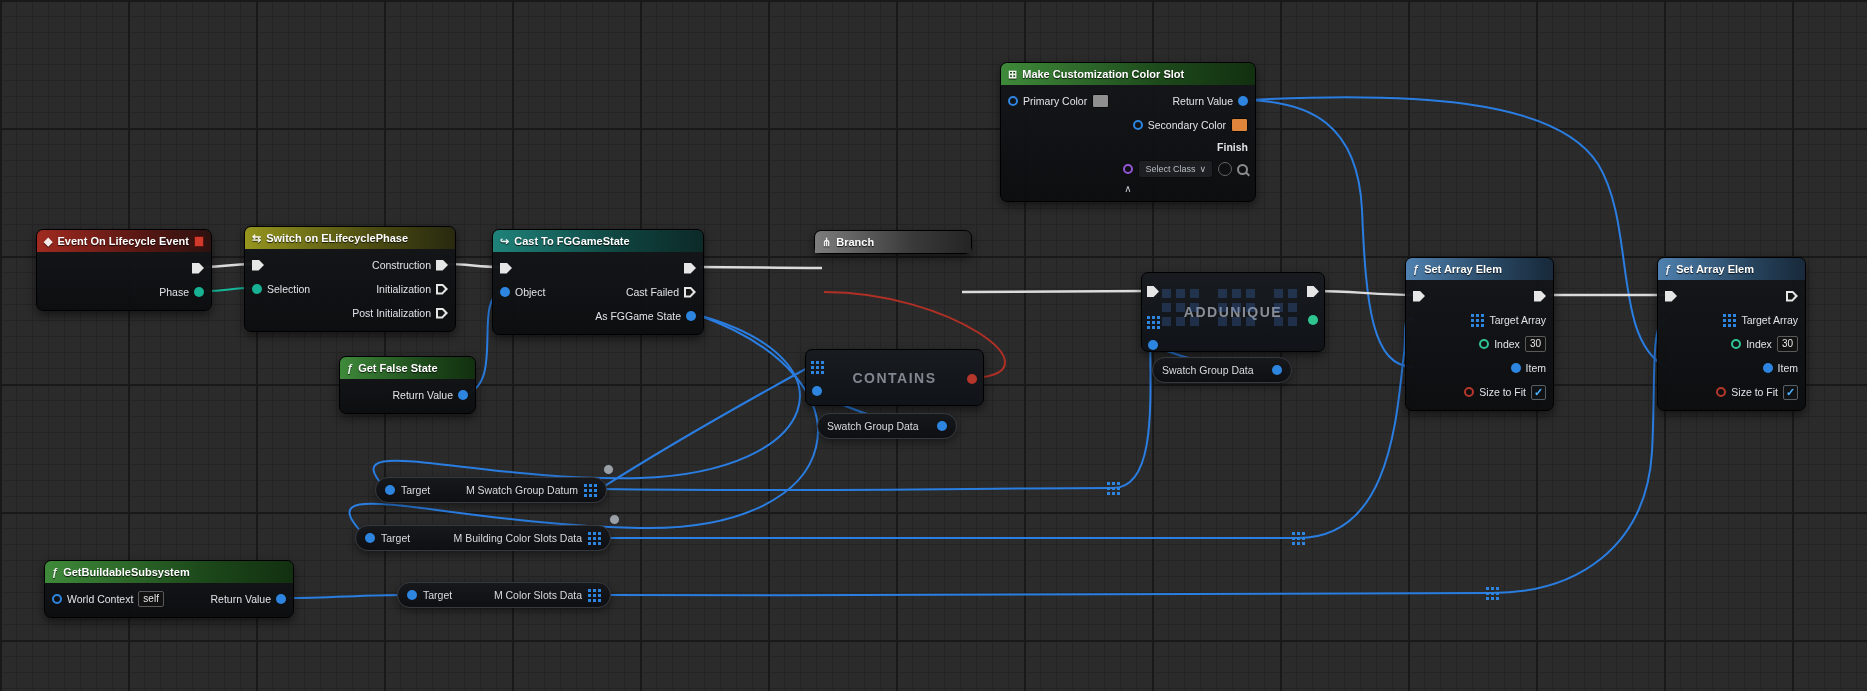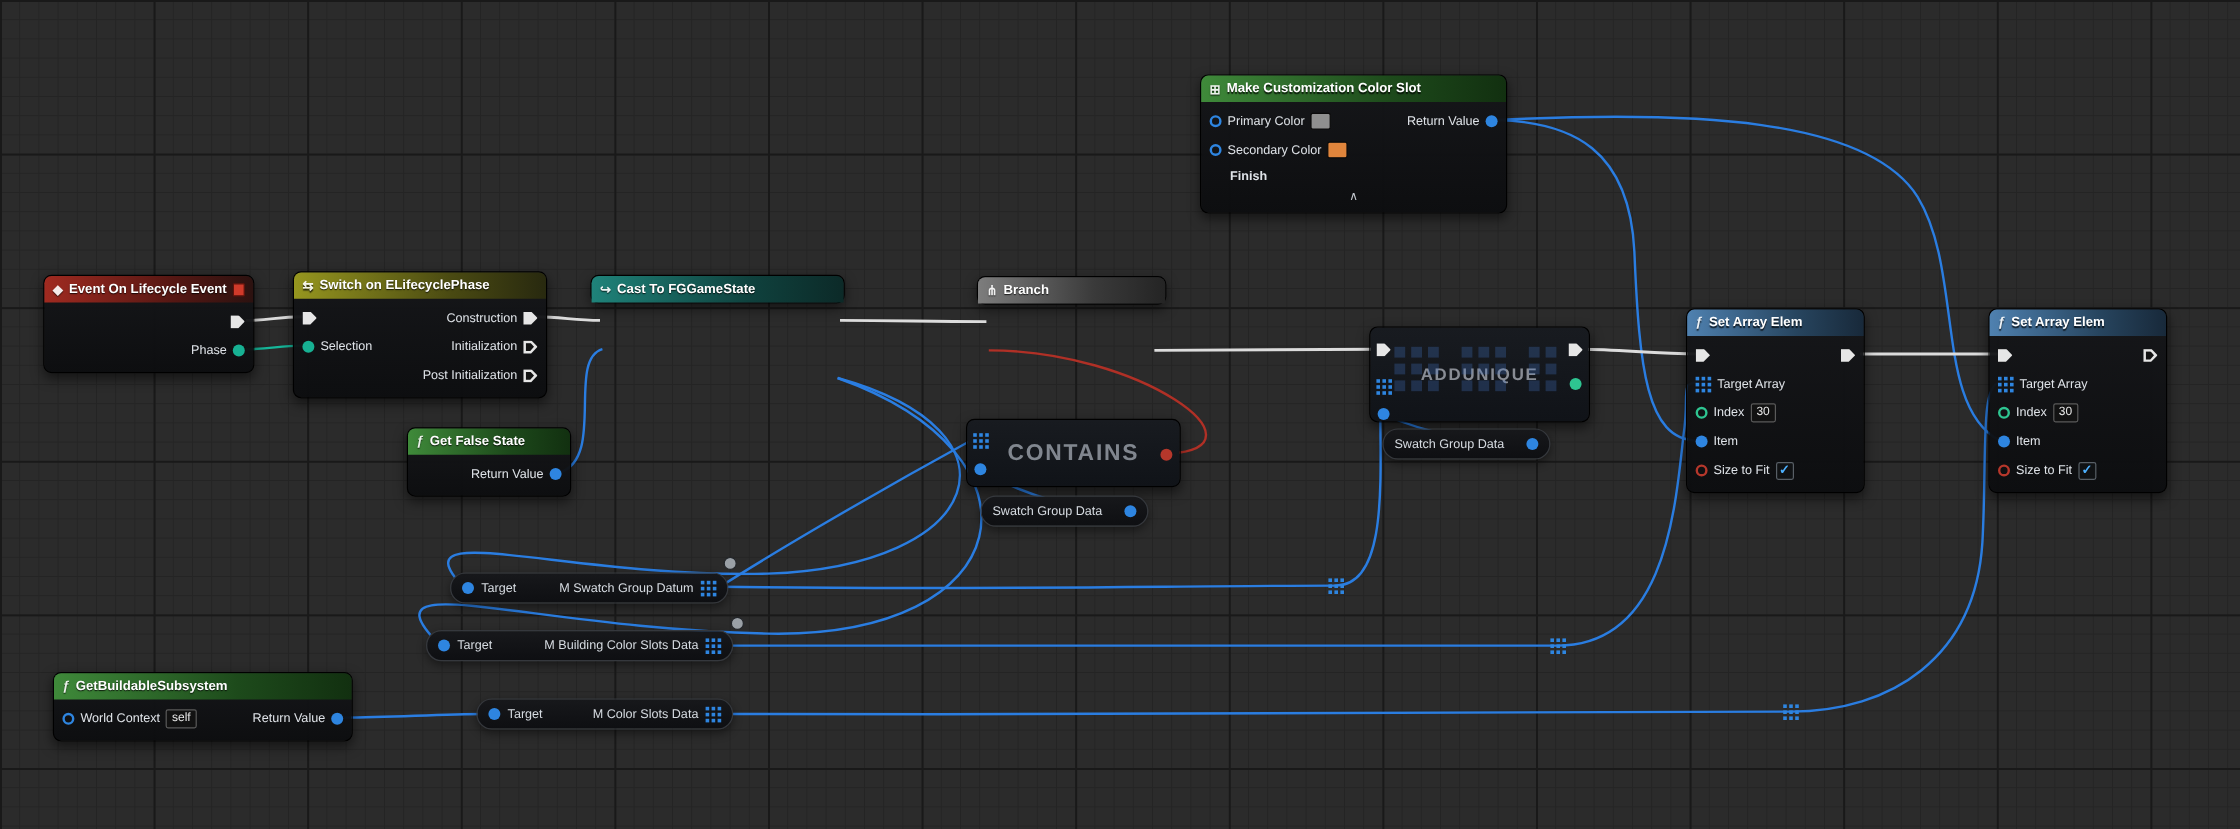--- a/index.html
+++ b/index.html
@@ -29,21 +29,21 @@
     text-shadow:0 1px 1px rgba(0,0,0,.8);white-space:nowrap;}
   .hdr-event {background:linear-gradient(90deg,#a02a20,#551713 62%,#2c1210);}
   .hdr-switch{background:linear-gradient(90deg,#96961f,#4a4a12 62%,#28290f);}
   .hdr-cast  {background:linear-gradient(90deg,#1f837a,#0f423e 62%,#0c2a28);}
   .hdr-branch{background:linear-gradient(90deg,#7d7d7d,#3a3a3a 62%,#242424);}
   .hdr-green {background:linear-gradient(90deg,#3f8a3a,#1d4a1b 62%,#123010);}
   .hdr-steel {background:linear-gradient(90deg,#4f81b0,#27455f 62%,#18293a);}
   .hicon{opacity:.9;font-size:11px;}
   .badge{width:9px;height:9px;background:#d03a2a;border:1px solid #5f130c;margin-left:auto;border-radius:1px;}
   .body{padding:4px 0 6px;}
-  .row{display:flex;align-items:center;height:24px;padding:0 7px;gap:5px;}
+  .row{display:flex;align-items:center;height:24px;padding:0 7px;gap:5px;justify-content:flex-end;}
   .row.short{height:20px;}
   .out{margin-left:auto;display:flex;align-items:center;gap:5px;}
   .plabel{white-space:nowrap;}
 
   .pin{width:10px;height:10px;border-radius:50%;background:currentColor;flex:none;}
   .pin.hollow{width:6px;height:6px;background:transparent;border:2px solid currentColor;}
   .blue{color:#2e85e0;} .teal{color:#17b193;} .red{color:#b5372b;}
   .purple{color:#9454d6;} .green{color:#2ec591;}
   .exec{width:12px;height:11px;background:#e6e6e6;flex:none;position:relative;
     clip-path:polygon(0 0,55% 0,100% 50%,55% 100%,0 100%);}
@@ -62,21 +62,21 @@
   .roundicon{width:12px;height:12px;border-radius:50%;border:1px solid #626262;flex:none;}
   .mag{position:relative;width:7px;height:7px;border:2px solid #8c8c8c;border-radius:50%;flex:none;}
   .mag::after{content:"";position:absolute;width:5px;height:2px;background:#8c8c8c;right:-4px;bottom:-2px;transform:rotate(45deg);}
   .chevron{display:flex;justify-content:center;align-items:center;height:14px;color:#c4c9cf;font-size:10px;}
   .checkbox{width:13px;height:13px;background:#101214;border:1px solid #585f66;border-radius:2px;
     color:#4db1ff;font-size:11px;line-height:12px;text-align:center;font-weight:bold;flex:none;}
 
   .compact{display:flex;align-items:center;justify-content:center;
     background:linear-gradient(180deg,#181b20,#101318);}
   .bigtitle{font-weight:800;letter-spacing:1.5px;font-size:14px;color:rgba(215,220,230,.6);}
-  .bigtitle.dim{font-size:19px;color:rgba(165,172,182,.75);}
+  .bigtitle.dim{font-size:14px;color:rgba(165,172,182,.75);}
   .apin{position:absolute;}
   .wm{position:absolute;left:20px;top:16px;width:9px;height:9px;color:rgba(70,120,200,.28);background:currentColor;
     box-shadow:14px 0,28px 0,56px 0,70px 0,84px 0,112px 0,126px 0,
                0 14px,14px 14px,28px 14px,56px 14px,70px 14px,84px 14px,112px 14px,126px 14px,
                0 28px,14px 28px,28px 28px,56px 28px,70px 28px,84px 28px,112px 28px,126px 28px;}
 
   .pill{position:absolute;z-index:2;box-sizing:border-box;display:flex;align-items:center;gap:6px;height:26px;
     padding:0 9px;background:linear-gradient(180deg,#17181b,#0e0f12);border:1px solid #35383d;
     border-radius:13px;color:#d6dbe1;font-size:10.5px;box-shadow:0 3px 8px rgba(0,0,0,.45);}
   .pill .ptitle{white-space:nowrap;}
@@ -165,20 +165,42 @@
           </span>
       </div>
     </div>
   </div>
 
   <div class="node" style="left:492px;top:229px;width:212px;">
     <div class="hdr hdr-cast">
       <span class="hicon">↪</span>
       <span>Cast To FGGameState</span>
     </div>
+    <div class="body">
+      <div class="row">
+        <span class="exec"></span>
+        <span class="out">
+            <span class="exec"></span>
+          </span>
+      </div>
+      <div class="row">
+        <span class="pin blue"></span>
+        <span class="plabel">Object</span>
+        <span class="out">
+            <span class="plabel">Cast Failed</span>
+            <span class="exec hollow"></span>
+          </span>
+      </div>
+      <div class="row">
+        <span class="out">
+            <span class="plabel">As FGGame State</span>
+            <span class="pin blue"></span>
+          </span>
+      </div>
+    </div>
   </div>
 
   <div class="node" style="left:814px;top:230px;width:158px;">
     <div class="hdr hdr-branch">
       <span class="hicon">⋔</span>
       <span>Branch</span>
     </div>
   </div>
 
   <div class="node" style="left:1000px;top:62px;width:256px;">
@@ -196,20 +218,29 @@
             <span class="pin blue"></span>
           </span>
       </div>
       <div class="row">
         <span class="pin blue hollow"></span>
         <span class="plabel">Secondary Color</span>
         <span class="swatch sw-orange"></span>
       </div>
       <div class="row short" style="padding-left:24px;font-weight:bold;">
         <span class="plabel">Finish</span>
+      </div>
+      <div class="row">
+        <span class="pin purple hollow"></span>
+        <span class="dropdown">
+          <span>Select Class</span>
+          <span>∨</span>
+        </span>
+        <span class="roundicon"></span>
+        <span class="mag"></span>
       </div>
       <div class="chevron">∧</div>
     </div>
   </div>
 
   <div class="node compact" style="left:1141px;top:272px;width:184px;height:80px;">
     <span class="wm"></span>
     <span class="bigtitle">ADDUNIQUE</span>
     <span class="exec apin" style="left:5px;top:13px;"></span>
     <span class="exec apin" style="right:5px;top:13px;"></span>

